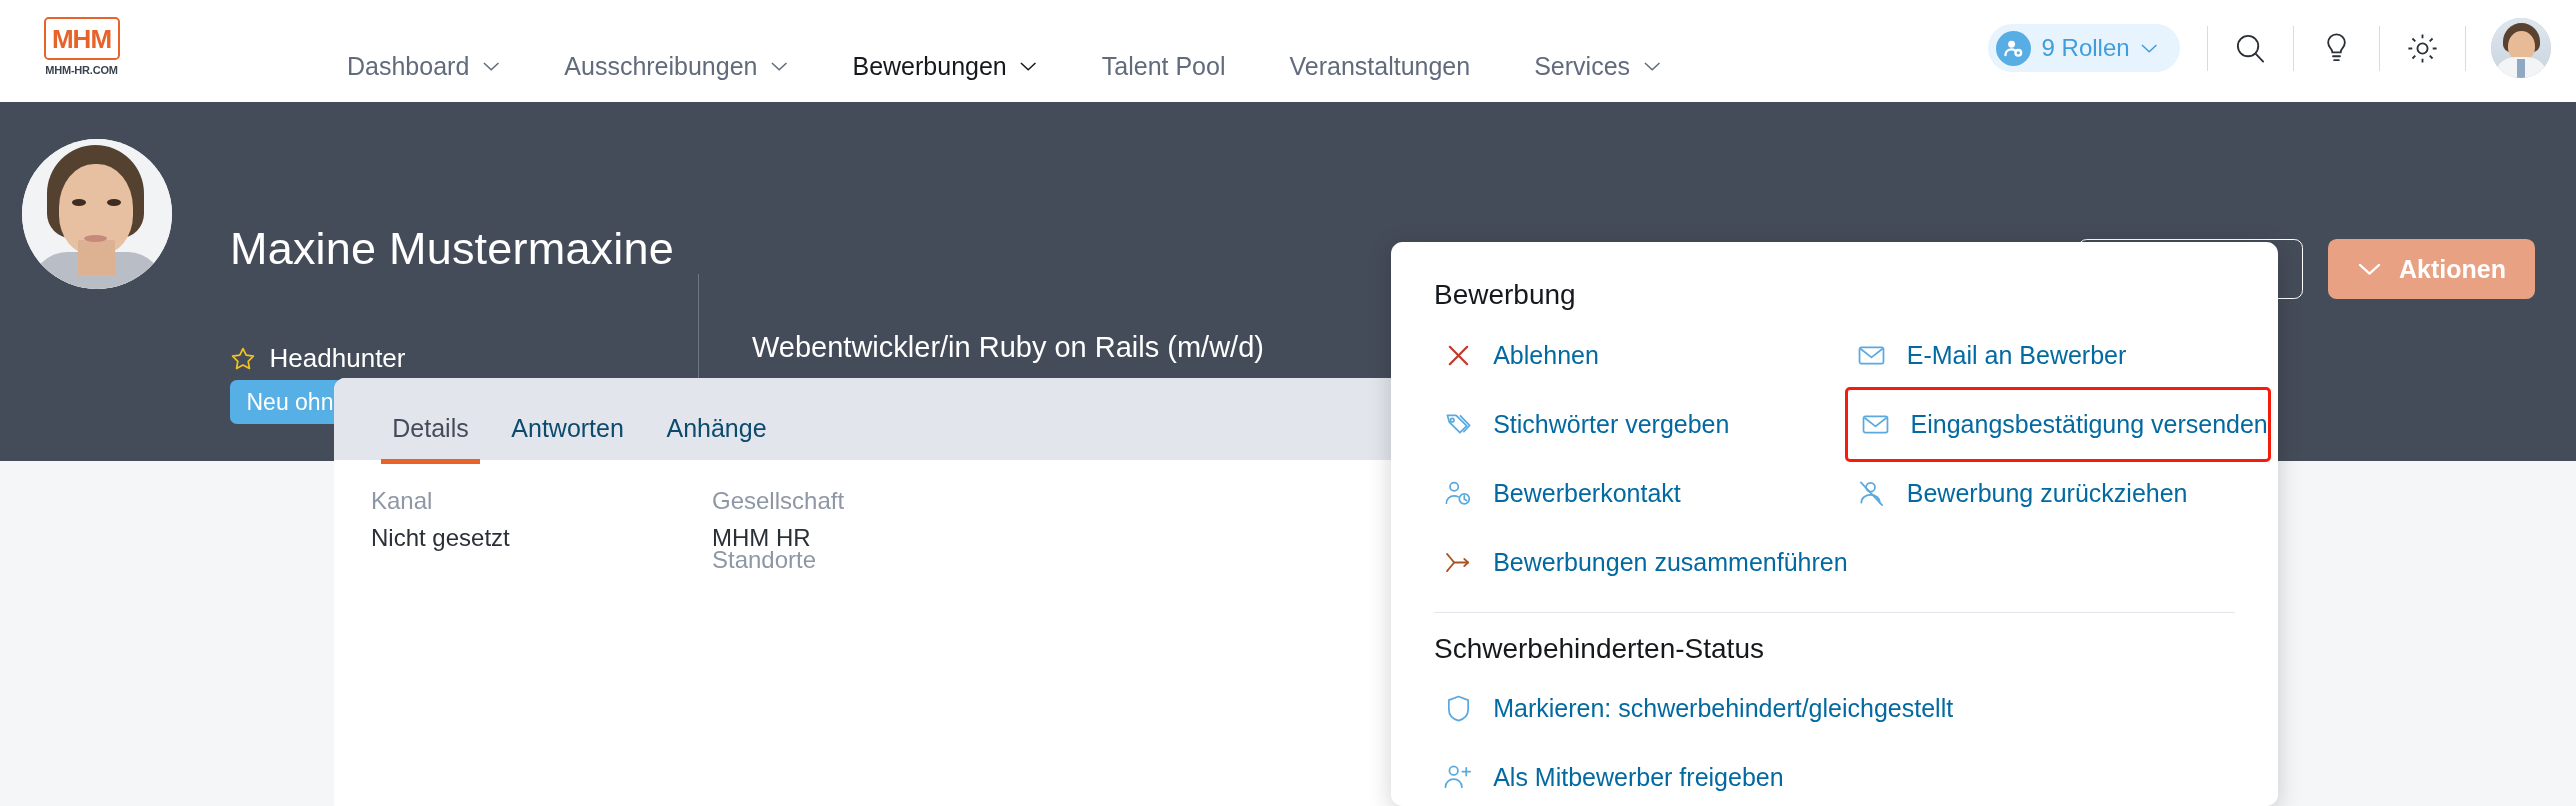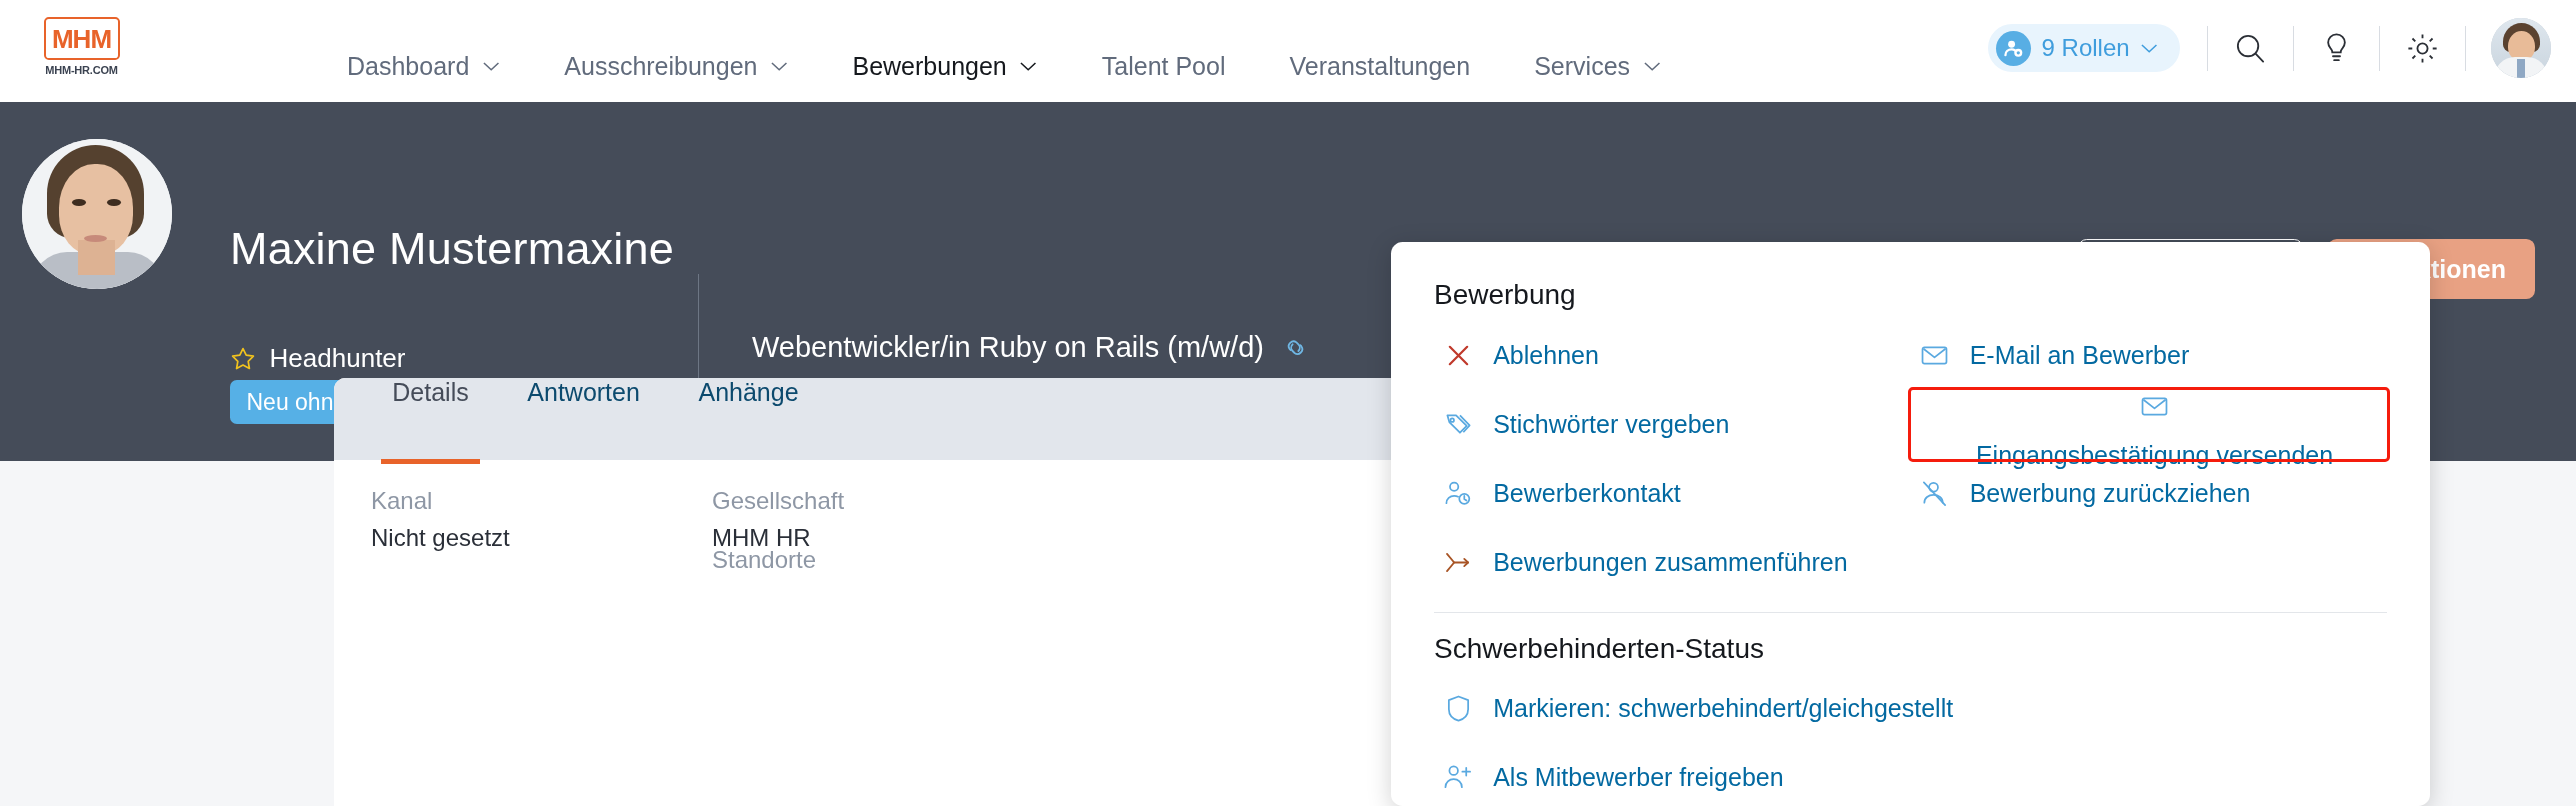--- a/index.html
+++ b/index.html
@@ -125,21 +125,21 @@
     font-size: 23px; padding: 8.7px 16.5px; border-radius: 6.8px;
     white-space: nowrap; cursor: pointer;
   }
   .band-sep {
     position: absolute; left: 698px; top: 172px;
     width: 1px; height: 111px; background: #6d7684;
   }
   .job-title {
     position: absolute; left: 752px; top: 229px;
     display: flex; align-items: center; gap: 19px;
-    font-size: 29px; color: #ffffff; white-space: nowrap;
+    font-size: 29px; color: #ffffff; white-space: nowrap; flex-direction: column;
   }
   .link-ic { width: 25px; height: 21.3px; flex: none; cursor: pointer; }
 
   .band-actions {
     position: absolute; right: 41px; top: 137px;
     display: flex; align-items: center; gap: 0;
   }
   .band-ic {
     width: 70px; height: 56px; display: flex; align-items: center; justify-content: center;
     color: #ffffff; cursor: pointer;
@@ -159,61 +159,60 @@
 
   
   .detail-card {
     position: absolute; left: 334px; top: 378px;
     width: 1386px; height: 428px;
     border-radius: 11.6px 11.6px 0 0; overflow: hidden;
     background: #ffffff;
   }
   .tabbar {
     height: 82px; background: #e2e6ec;
-    display: flex; padding-left: 37px; gap: 16px;
+    display: flex; align-items: flex-end; padding-left: 37px;
   }
   .tab {
     position: relative; padding: 0 21.3px 17.4px 21.3px;
     font-size: 25px; color: #0c4a6e; cursor: pointer; white-space: nowrap;
   }
   .tab.active { color: #454c59; }
   .tab.active::after {
     content: ""; position: absolute; left: 9.7px; right: 9.7px; bottom: -3.9px;
     height: 4.8px; background: #e8632a;
   }
   .card-body { padding: 45px 0 0 37px; position: relative; }
   .fieldcol { position: absolute; }
   .f-label { font-size: 24px; color: #8e97a5; white-space: nowrap; }
   .f-value { font-size: 24px; color: #2a2f38; margin-top: 8.7px; white-space: nowrap; }
 
   
   .menu {
     position: absolute; left: 1391px; top: 242px;
-    width: 1039px; height: 564px;
+    width: 887px; height: 564px;
     background: #ffffff; border-radius: 11.6px;
     box-shadow: 0 5.8px 25px rgba(0,0,0,0.18);
     padding: 37px 43px 0 43px;
   }
   .menu-h {
     font-size: 28px; color: #15181d; margin-bottom: 9.7px; white-space: nowrap;
   }
   .menu-grid {
     display: grid; grid-template-columns: 1fr 1fr; column-gap: 0;
   }
   .mrow {
     display: flex; align-items: center; gap: 18.4px;
     height: 69px; cursor: pointer; position: relative;
     padding-left: 7.8px;
   }
   .mrow .mi { width: 33px; height: 33px; flex: none; display: flex; align-items: center; justify-content: center; }
   .mrow .ml { font-size: 25px; color: #0369a1; white-space: nowrap; }
   .mrow.highlight {
     outline: 3.9px solid #f51c0d; border-radius: 1.9px;
     padding-left: 11.6px;
-    flex-direction: column;
   }
   .menu-div { height: 1px; background: #e3e6ea; margin: 15.5px 0 19.4px 0; }
 
   
   .page-bg { position: absolute; left: 0; top: 460px; width: 2576px; height: 346px; background: #f5f6f8; z-index: -1; }
 </style>
 </head>
 <body>
 
 <div class="page-bg"></div>

